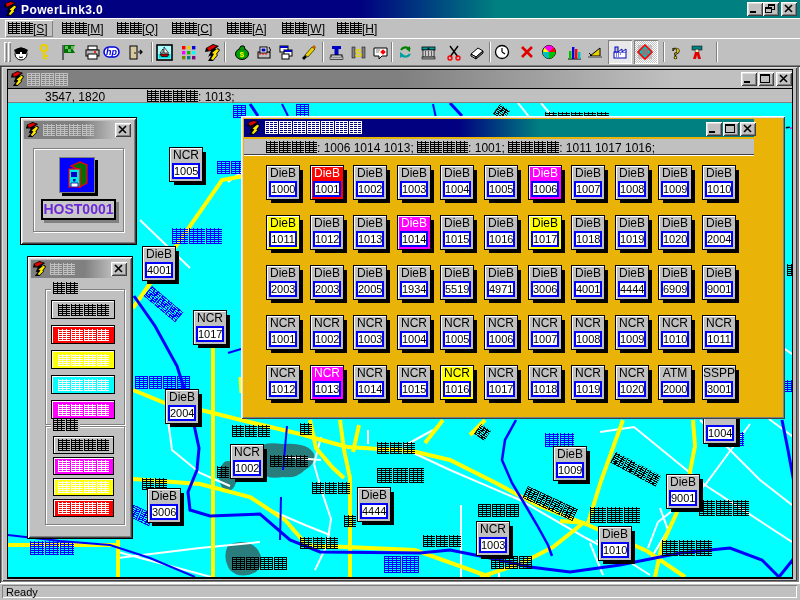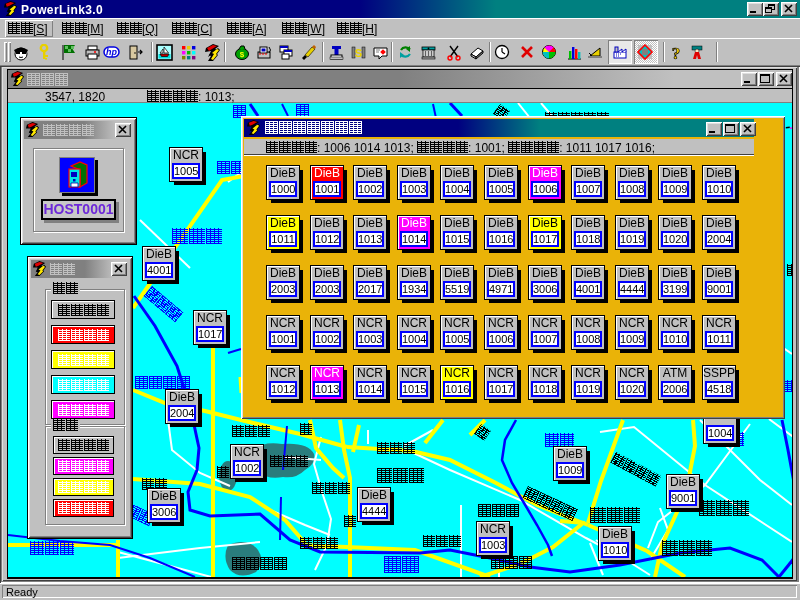--- a/index.html
+++ b/index.html
@@ -567,21 +567,21 @@
 <div class="db " style="left:25px;top:149px">
       <div class="t">DieB</div>
       <div class="n">2003</div>
     </div>
 <div class="db " style="left:69px;top:149px">
       <div class="t">DieB</div>
       <div class="n">2003</div>
     </div>
 <div class="db " style="left:112px;top:149px">
       <div class="t">DieB</div>
-      <div class="n">2017</div>
+      <div class="n">2005</div>
     </div>
 <div class="db " style="left:156px;top:149px">
       <div class="t">DieB</div>
       <div class="n">1934</div>
     </div>
 <div class="db " style="left:199px;top:149px">
       <div class="t">DieB</div>
       <div class="n">5519</div>
     </div>
 <div class="db " style="left:243px;top:149px">
@@ -595,21 +595,21 @@
 <div class="db " style="left:330px;top:149px">
       <div class="t">DieB</div>
       <div class="n">4001</div>
     </div>
 <div class="db " style="left:374px;top:149px">
       <div class="t">DieB</div>
       <div class="n">4444</div>
     </div>
 <div class="db " style="left:417px;top:149px">
       <div class="t">DieB</div>
-      <div class="n">3199</div>
+      <div class="n">6909</div>
     </div>
 <div class="db " style="left:461px;top:149px">
       <div class="t">DieB</div>
       <div class="n">9001</div>
     </div>
 <div class="db " style="left:25px;top:199px">
       <div class="t">NCR</div>
       <div class="n">1001</div>
     </div>
 <div class="db " style="left:69px;top:199px">
@@ -683,21 +683,21 @@
 <div class="db " style="left:330px;top:249px">
       <div class="t">NCR</div>
       <div class="n">1019</div>
     </div>
 <div class="db " style="left:374px;top:249px">
       <div class="t">NCR</div>
       <div class="n">1020</div>
     </div>
 <div class="db " style="left:417px;top:249px">
       <div class="t">ATM</div>
-      <div class="n">2006</div>
+      <div class="n">2000</div>
     </div>
 <div class="db " style="left:461px;top:249px">
       <div class="t">SSPP</div>
-      <div class="n">4518</div>
+      <div class="n">3001</div>
     </div>
 </div>
 <div class="abs" style="left:0;top:583px;width:800px;height:17px;background:#c0c0c0;box-shadow:inset 0 1px 0 #fff"></div>
 <div class="abs" style="left:2px;top:585px;width:795px;height:13px;box-shadow:inset 1px 1px 0 #808080,inset -1px -1px 0 #fff"></div>
 <div class="abs" style="left:6px;top:586px;font-size:11px;color:#000">Ready</div>
 </body></html>

